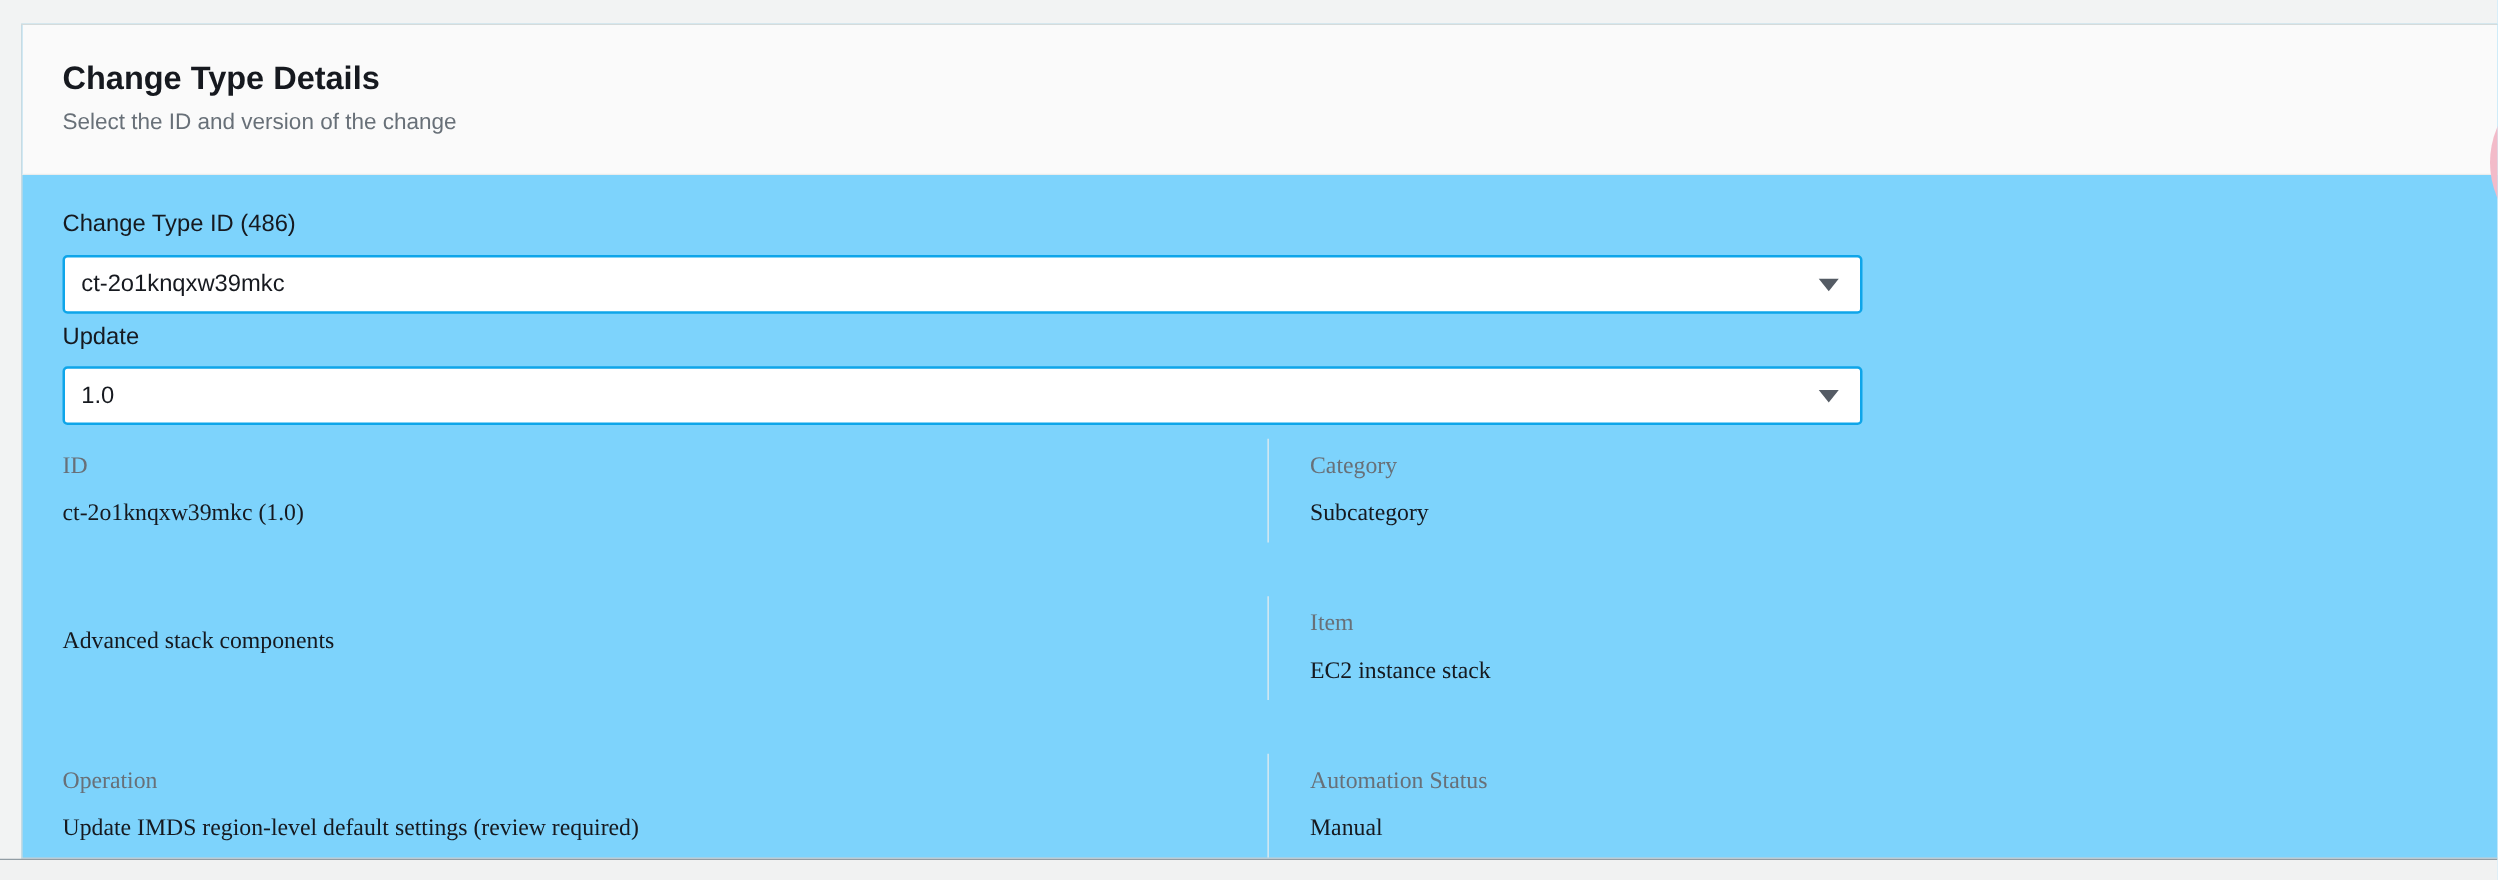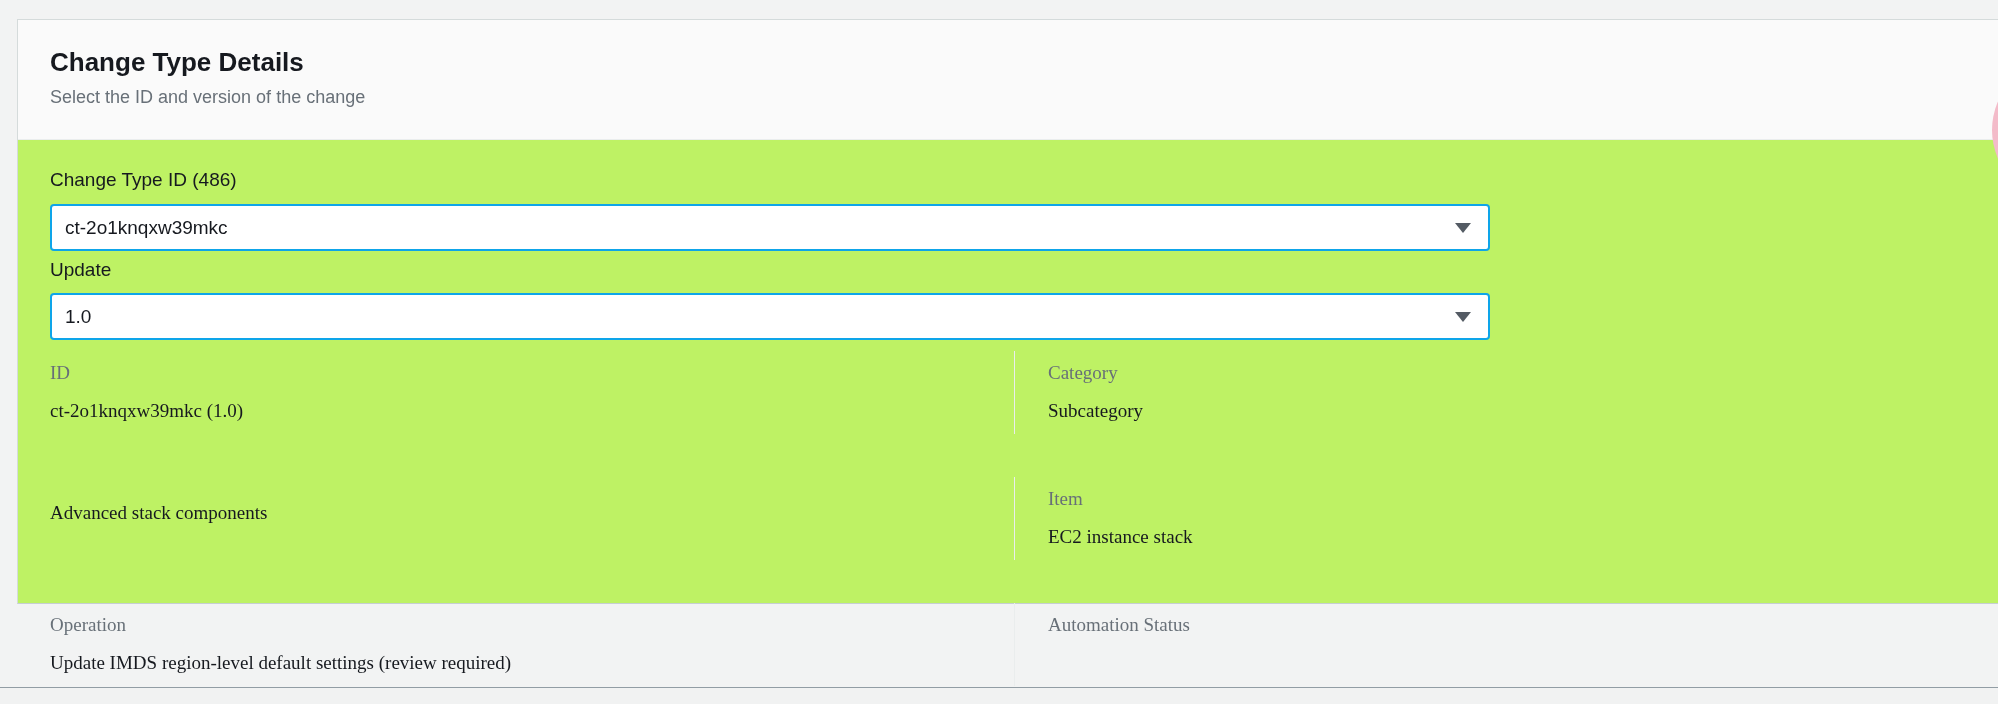--- a/index.html
+++ b/index.html
@@ -15,23 +15,23 @@
     width: 1998px;
     height: 704px;
     background: #f2f3f3;
     overflow: hidden;
   }
   .card {
     position: absolute;
     left: 17px;
     top: 19px;
     width: 1981px;
-    height: 585px;
-    box-sizing: border-box;
-    background: #bef264;
+    height: 668px;
+    box-sizing: border-box;
+    background: #7dd3fc;
     border-top: 1px solid #d5dbdb;
     border-left: 1px solid #d5dbdb;
     border-bottom: 1px solid #c6ced2;
     border-right: none;
   }
   .card-header {
     box-sizing: border-box;
     height: 120px;
     background: #fafafa;
     border-bottom: 1px solid #eaeded;
@@ -185,20 +185,21 @@
           <div class="dl-label">Item</div>
           <div class="dl-value">EC2 instance stack</div>
         </div>
 
         <div class="detail-cell left">
           <div class="dl-label">Operation</div>
           <div class="dl-value">Update IMDS region-level default settings (review required)</div>
         </div>
         <div class="detail-cell right">
           <div class="dl-label">Automation Status</div>
+          <div class="dl-value">Manual</div>
         </div>
 
       </div>
 
     </div>
   </section>
 
   <div class="footer-strip"></div>
 
   <div class="pink-blob"></div>

